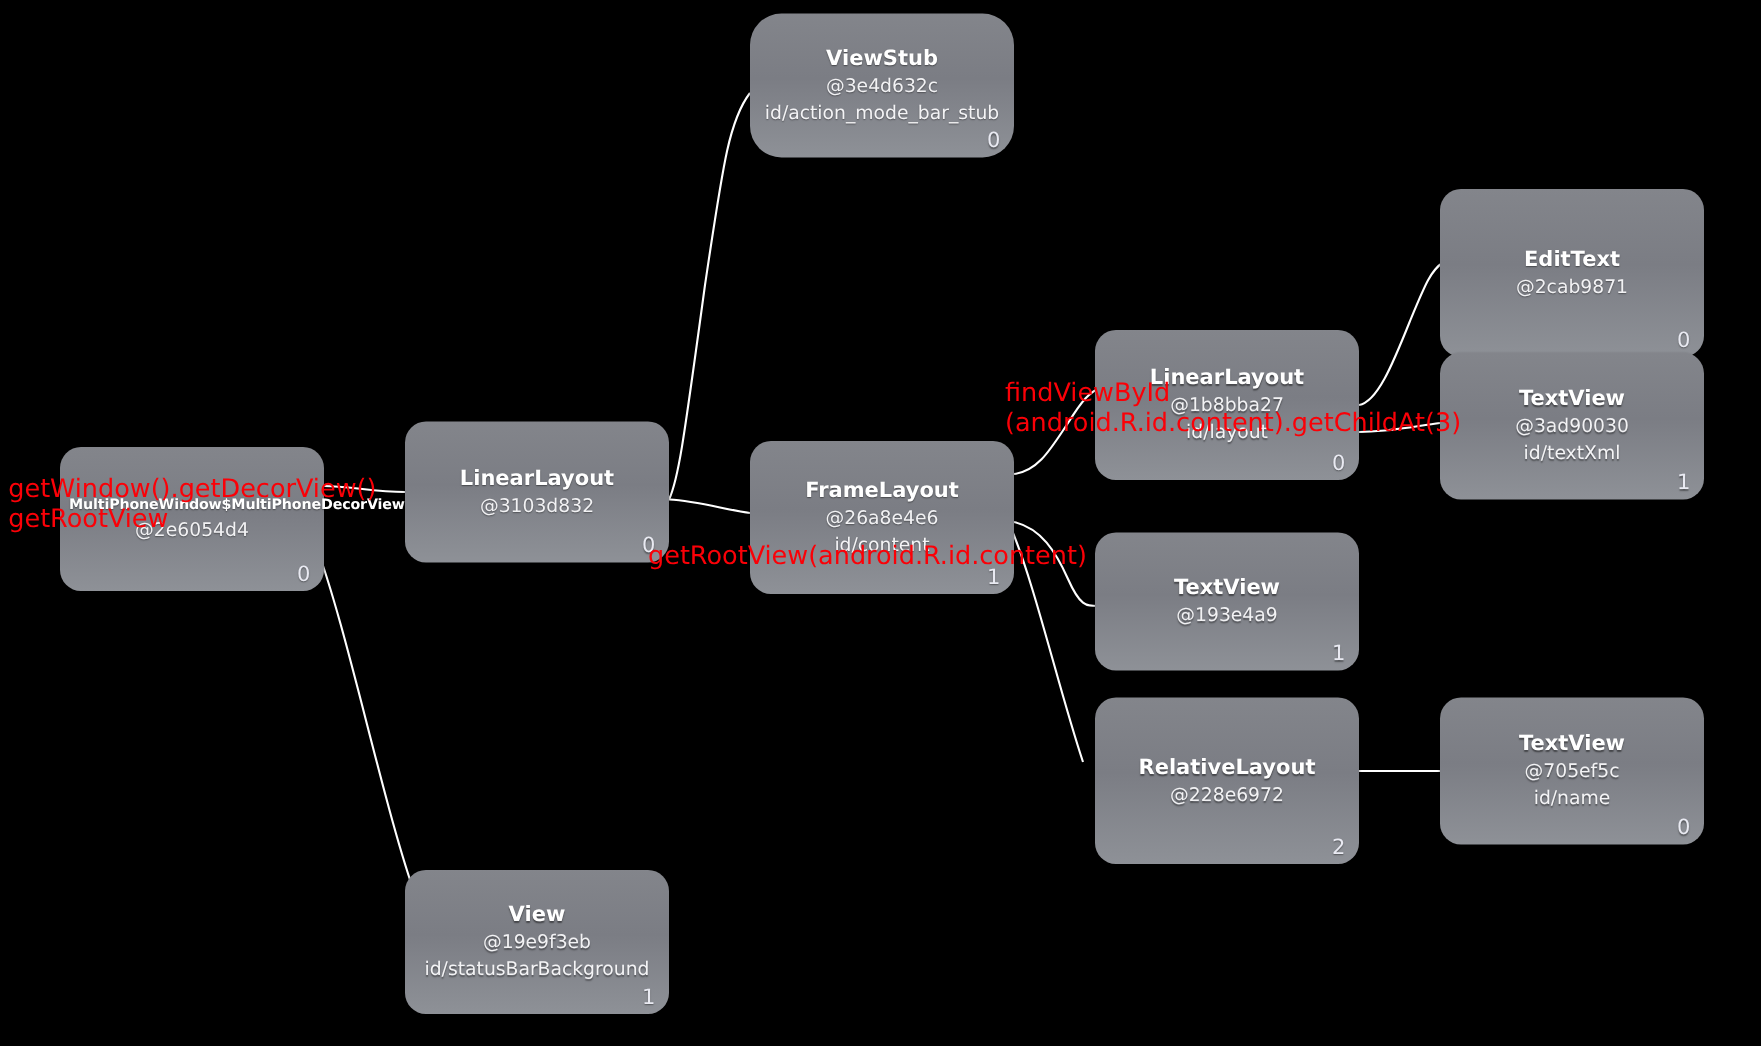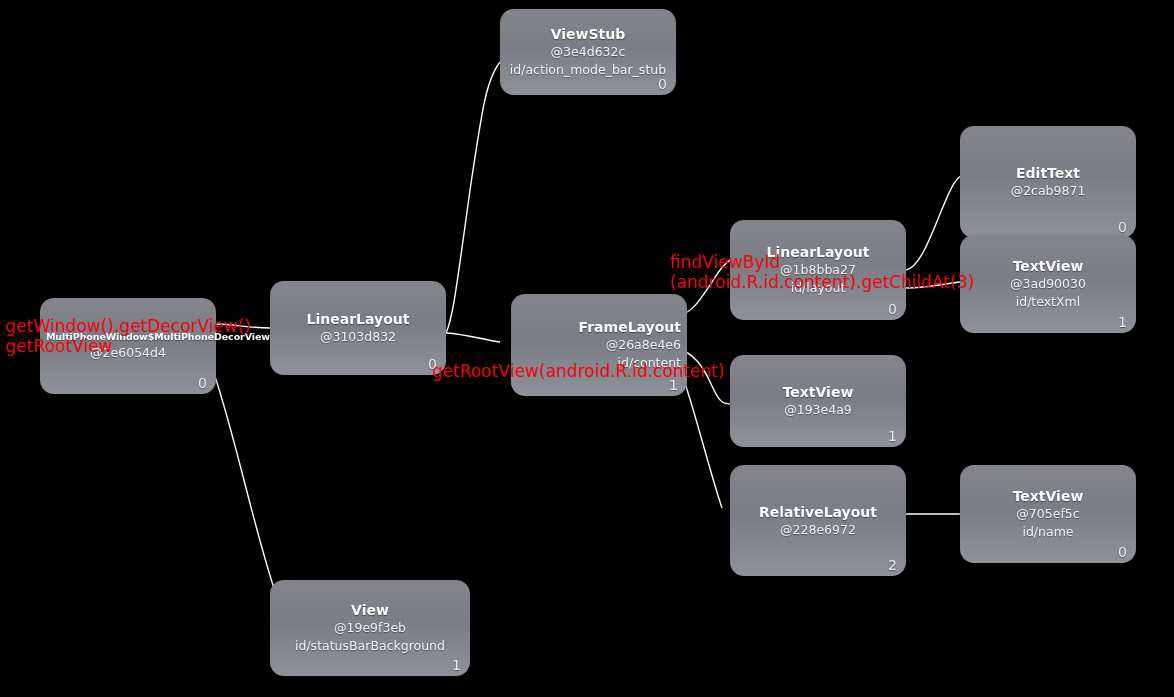--- a/index.html
+++ b/index.html
@@ -116,37 +116,37 @@
       </div>
       <div class="count">0</div>
     </div>
     <div class="node" style="left: 270px; top: 281px; width: 176px; height: 94px;">
       <div class="inner">
         <div class="title">LinearLayout</div>
         <div class="hash">@3103d832</div>
       </div>
       <div class="count">0</div>
     </div>
-    <div class="node" style="left: 500px; top: 9px; width: 176px; height: 86px;">
+    <div class="node" style="left: 500px; top: 9px; width: 176px; height: 96px; border-radius: 21px;">
       <div class="inner">
         <div class="title">ViewStub</div>
         <div class="hash">@3e4d632c</div>
         <div class="resid">id/action_mode_bar_stub</div>
       </div>
       <div class="count">0</div>
     </div>
-    <div class="node" style="left: 511px; top: 294px; width: 176px; height: 102px; text-align: right;">
+    <div class="node" style="left: 500px; top: 294px; width: 176px; height: 102px;">
       <div class="inner">
         <div class="title">FrameLayout</div>
         <div class="hash">@26a8e4e6</div>
         <div class="resid">id/content</div>
       </div>
       <div class="count">1</div>
     </div>
-    <div class="node" style="left: 270px; top: 580px; width: 200px; height: 96px;">
+    <div class="node" style="left: 270px; top: 580px; width: 176px; height: 96px;">
       <div class="inner">
         <div class="title">View</div>
         <div class="hash">@19e9f3eb</div>
         <div class="resid">id/statusBarBackground</div>
       </div>
       <div class="count">1</div>
     </div>
     <div class="node" style="left: 730px; top: 220px; width: 176px; height: 100px;">
       <div class="inner">
         <div class="title">LinearLayout</div>

